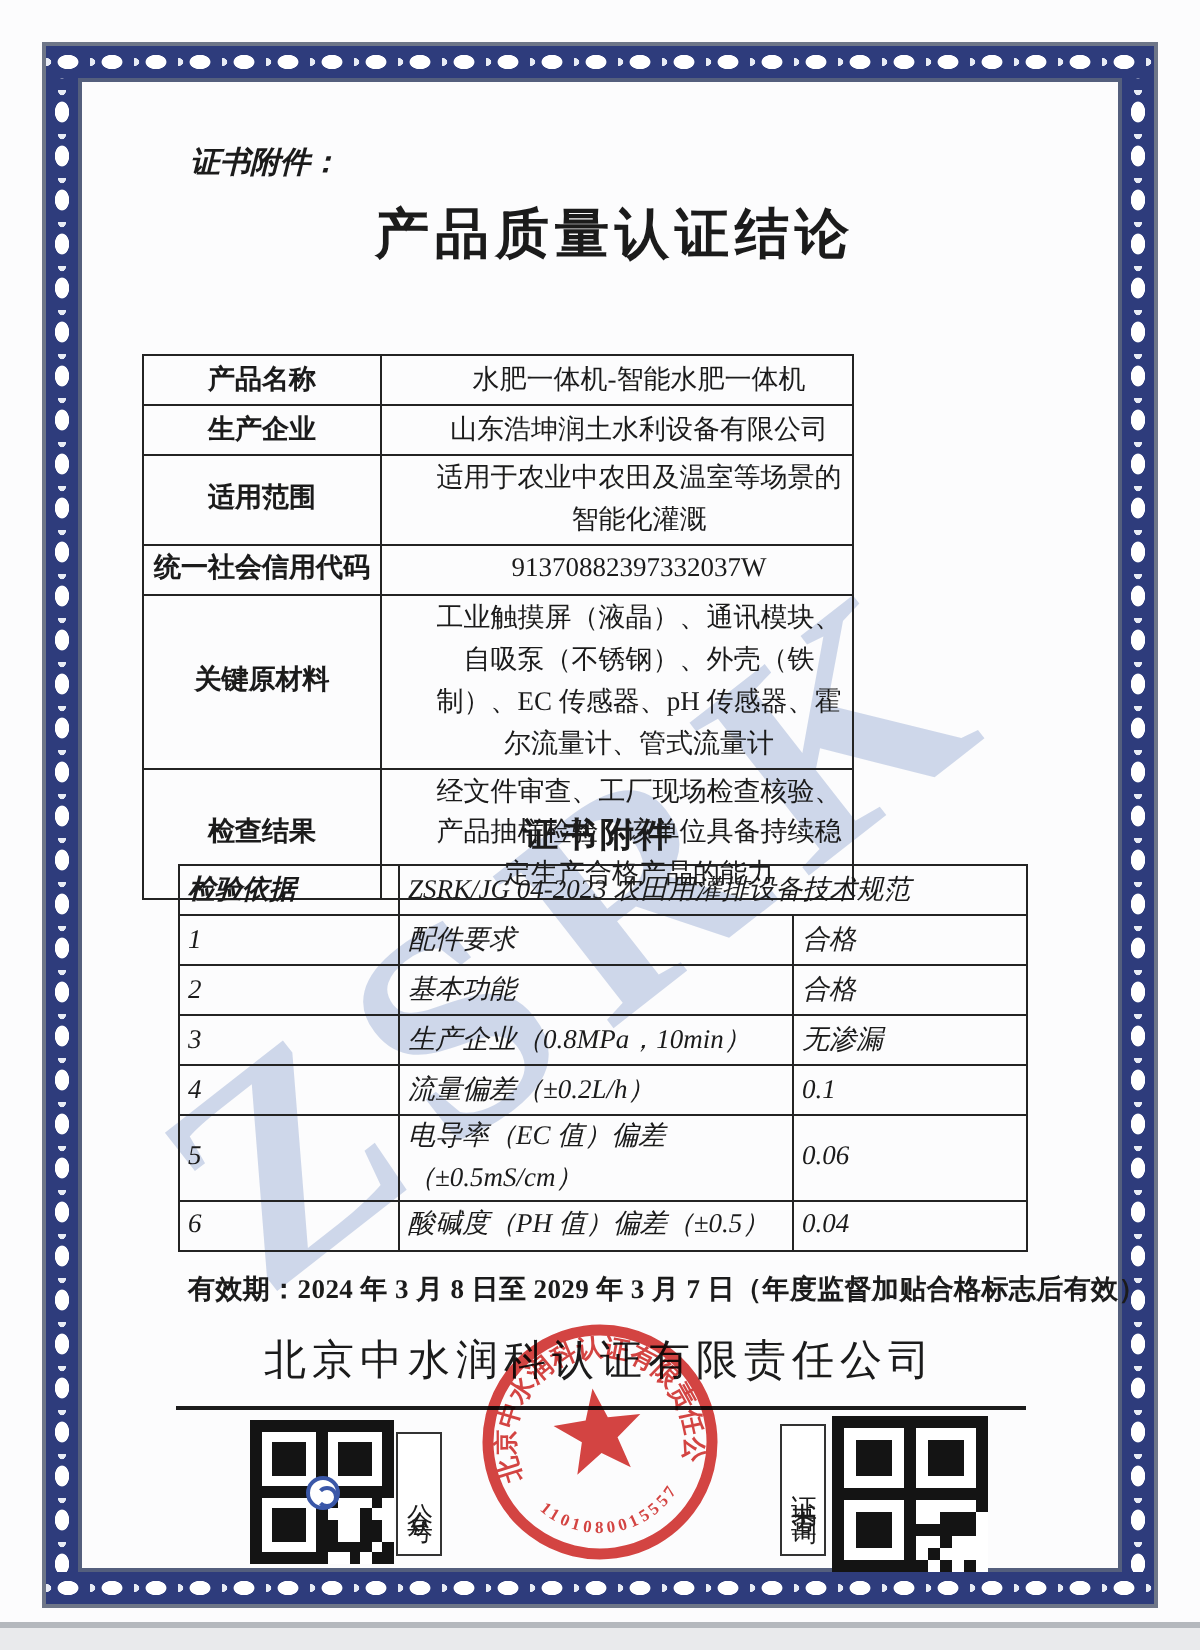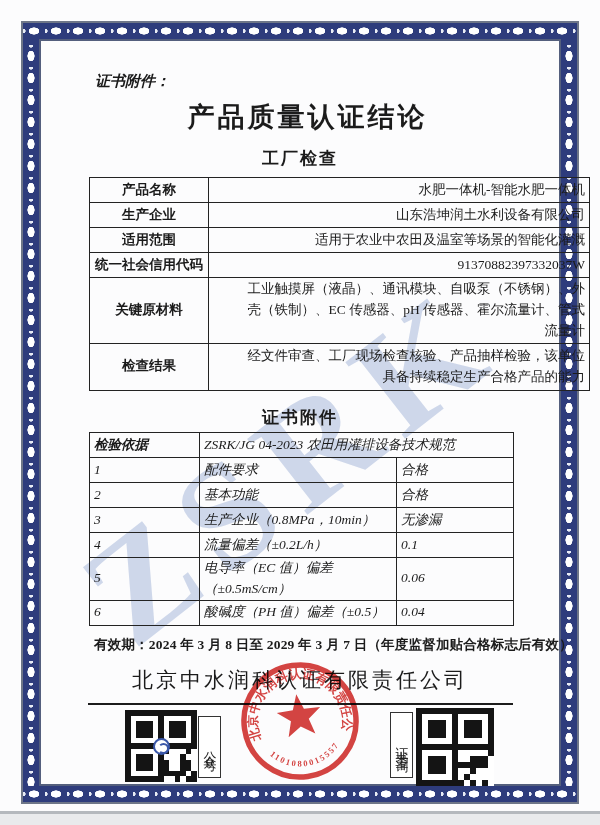--- a/index.html
+++ b/index.html
@@ -30,23 +30,23 @@
 
   .content{position:absolute;inset:0;z-index:2;}
   .attach{position:absolute;left:95px;top:72px;font-family:"Liberation Sans",sans-serif;font-weight:bold;font-size:15px;font-style:italic;}
   .title{position:absolute;left:15px;right:0;top:99px;text-align:center;margin:0;
     font-family:"Liberation Sans",sans-serif;font-weight:bold;font-size:27px;letter-spacing:3px;}
   .sec{position:absolute;left:0;right:0;text-align:center;font-size:17px;font-weight:600;letter-spacing:2px;}
   .sec1{top:147px;} .sec2{top:406px;}
 
   table{border-collapse:collapse;table-layout:fixed;background:transparent;}
   td{border:1.4px solid #232323;font-size:13.5px;vertical-align:middle;padding:1px 4px;line-height:1.55;}
-  .t1{position:absolute;left:89px;top:177px;width:501px;}
+  .t1{position:absolute;left:71px;top:177px;width:356px;}
   .t1 td.lab{width:110px;text-align:center;font-weight:600;}
-  .t1 td.val{text-align:right;padding-left:26px;margin-top:43px;}
+  .t1 td.val{text-align:center;padding-left:26px;margin-top:43px;}
   .t2{position:absolute;left:89px;top:432px;width:424px;}
   .t2 td{height:24px;padding:0 4px;font-style:italic;}
   .t2 td.lab{font-weight:600;}
   .t2 col.c1{width:110px;} .t2 col.c2{width:197px;} .t2 col.c3{width:117px;}
 
   .validity{position:absolute;left:94px;top:636px;font-size:13.5px;font-weight:bold;letter-spacing:0.2px;text-align:right;}
   .issuer{position:absolute;left:0;right:0;top:666px;text-align:center;font-size:21px;letter-spacing:3px;}
   .rule{position:absolute;left:88px;top:703px;width:425px;height:2px;background:#1c1c1c;}
 
   .qr{position:absolute;background:#ffffff;display:grid;grid-template-columns:repeat(13,1fr);grid-template-rows:repeat(13,1fr);}
@@ -82,21 +82,20 @@
     <div class="band h bot"></div>
     <div class="frame-inner"></div>
   </div>
 
   <div class="watermark">ZSRK</div>
 
   <div class="content">
     <div class="attach">证书附件：</div>
     <h1 class="title">产品质量认证结论</h1>
 
-    <div class="sec sec1">工厂检查</div>
 
     <table class="t1">
       <tbody>
           <tr style="height:25px">
         <td class="lab">产品名称</td>
         <td class="val">水肥一体机-智能水肥一体机</td>
       </tr>
       <tr style="height:25px">
         <td class="lab">生产企业</td>
         <td class="val">山东浩坤润土水利设备有限公司</td>

